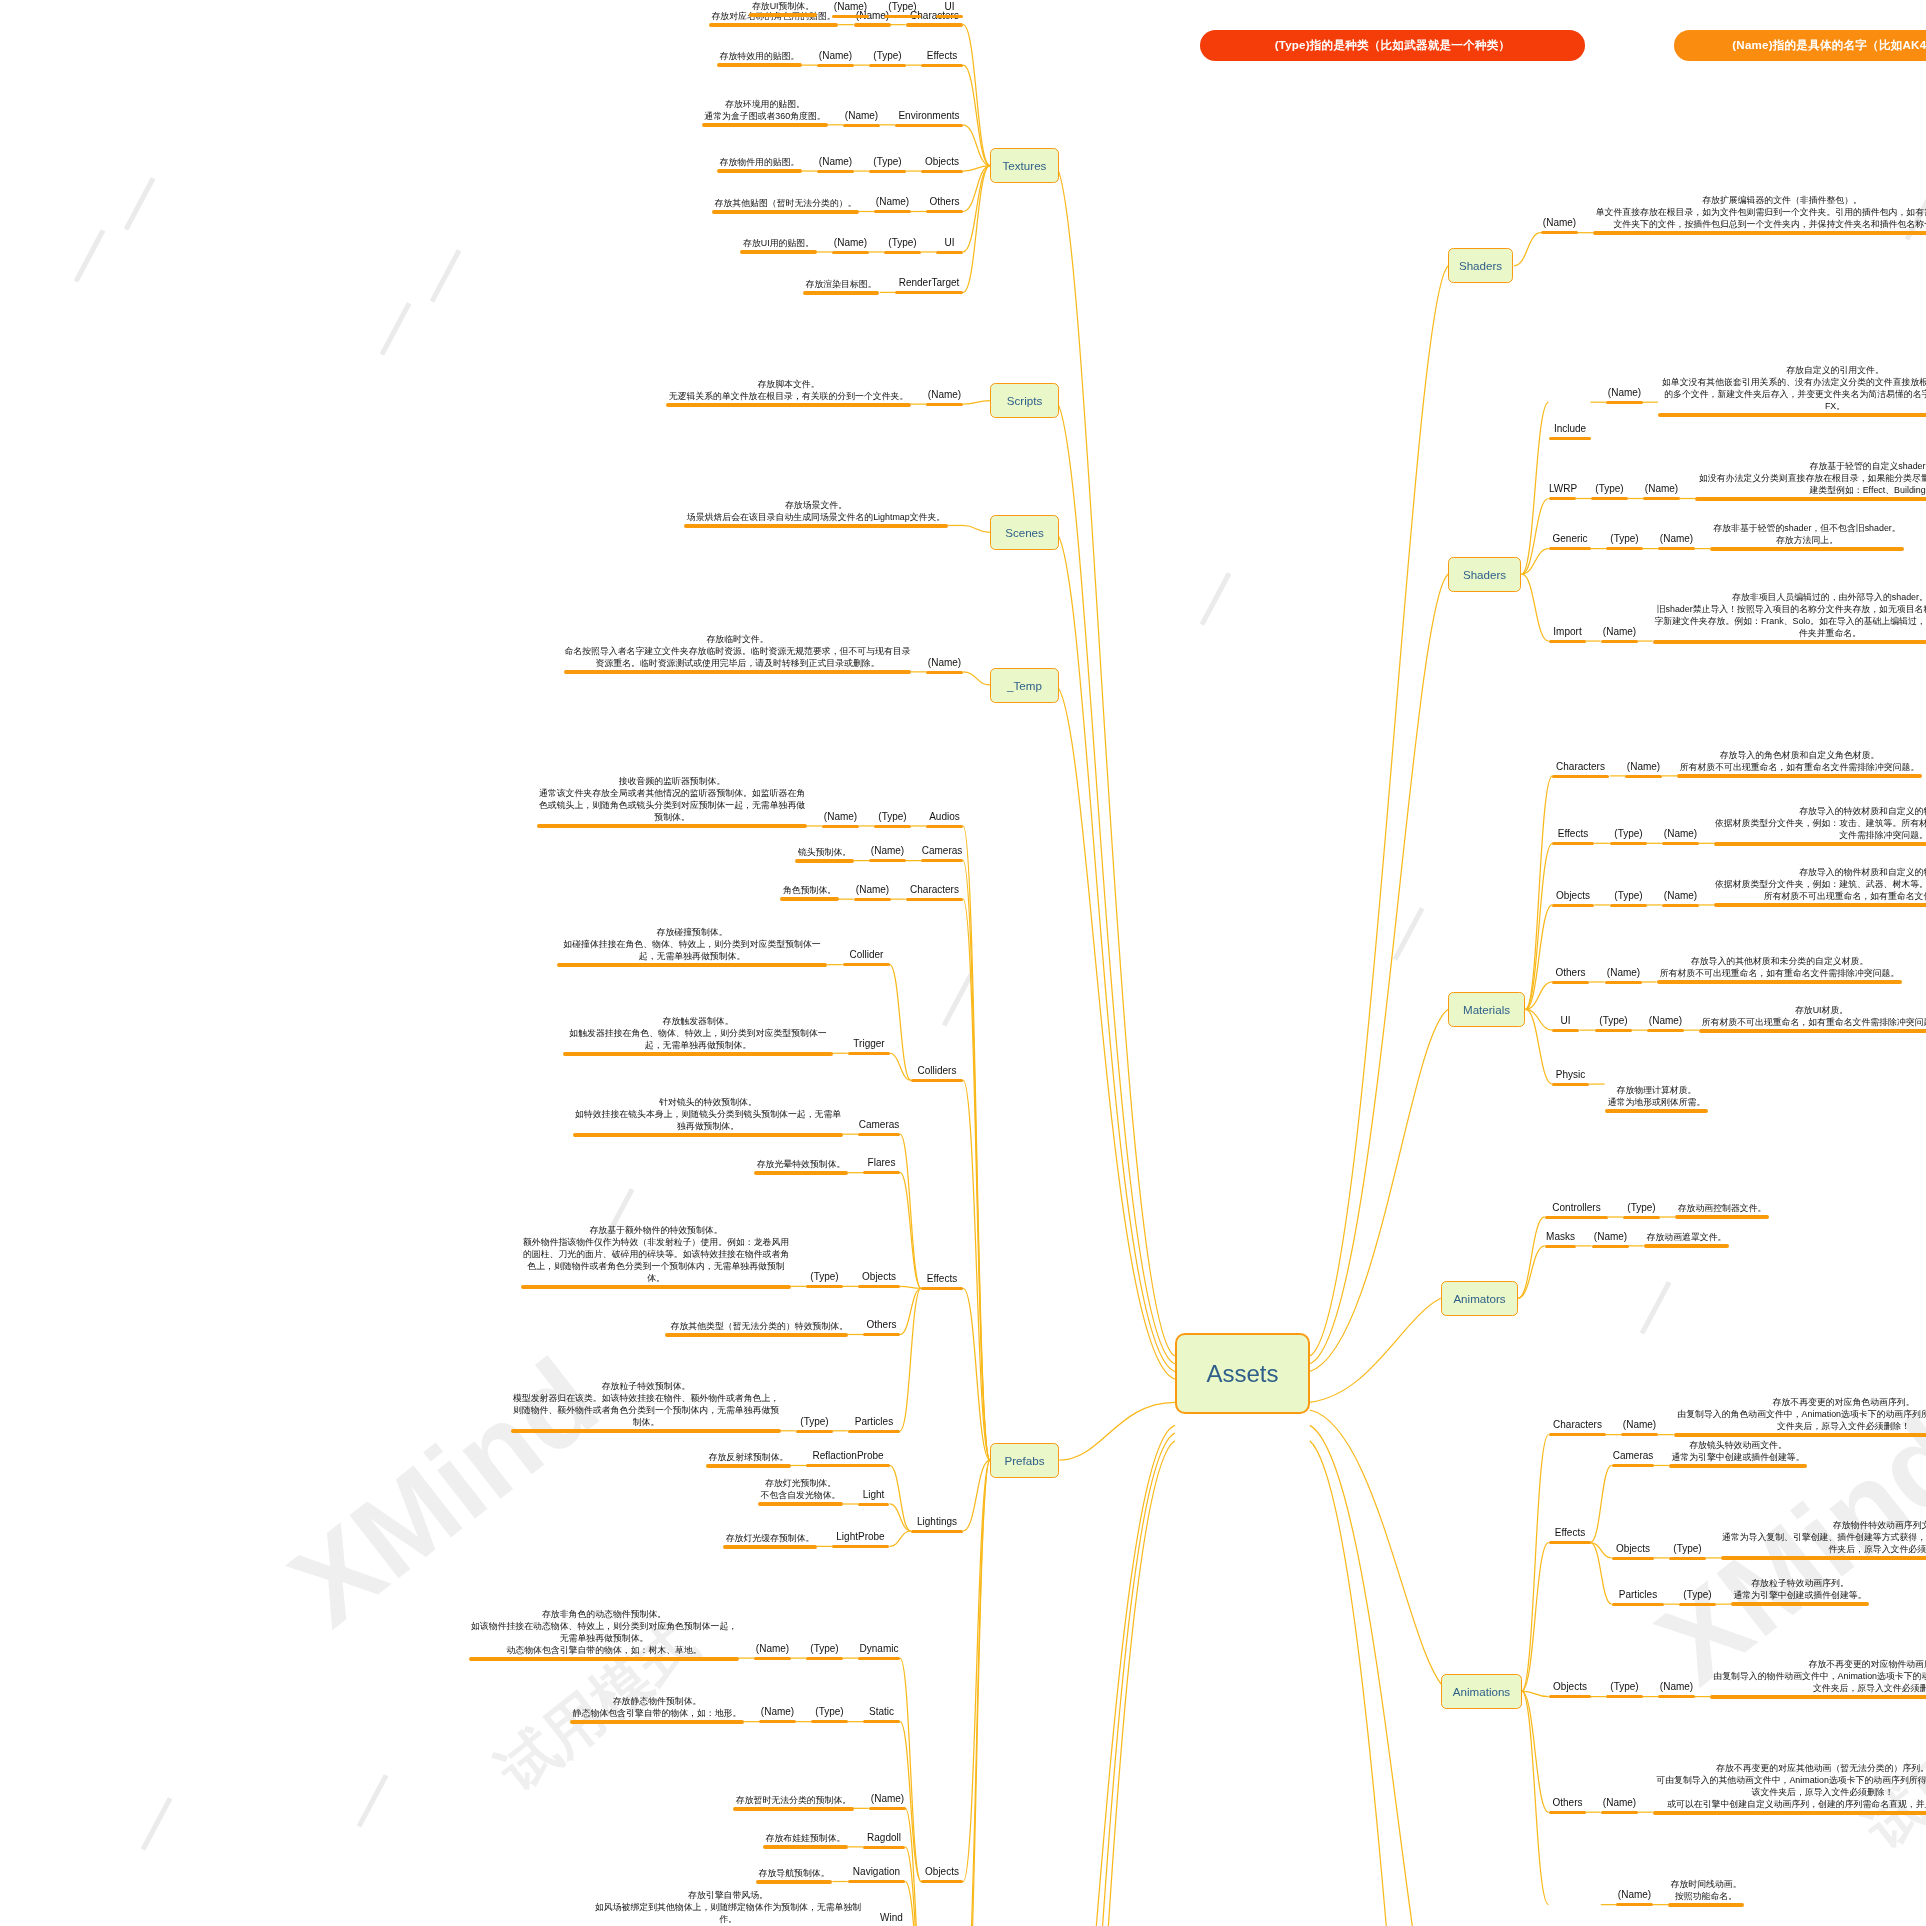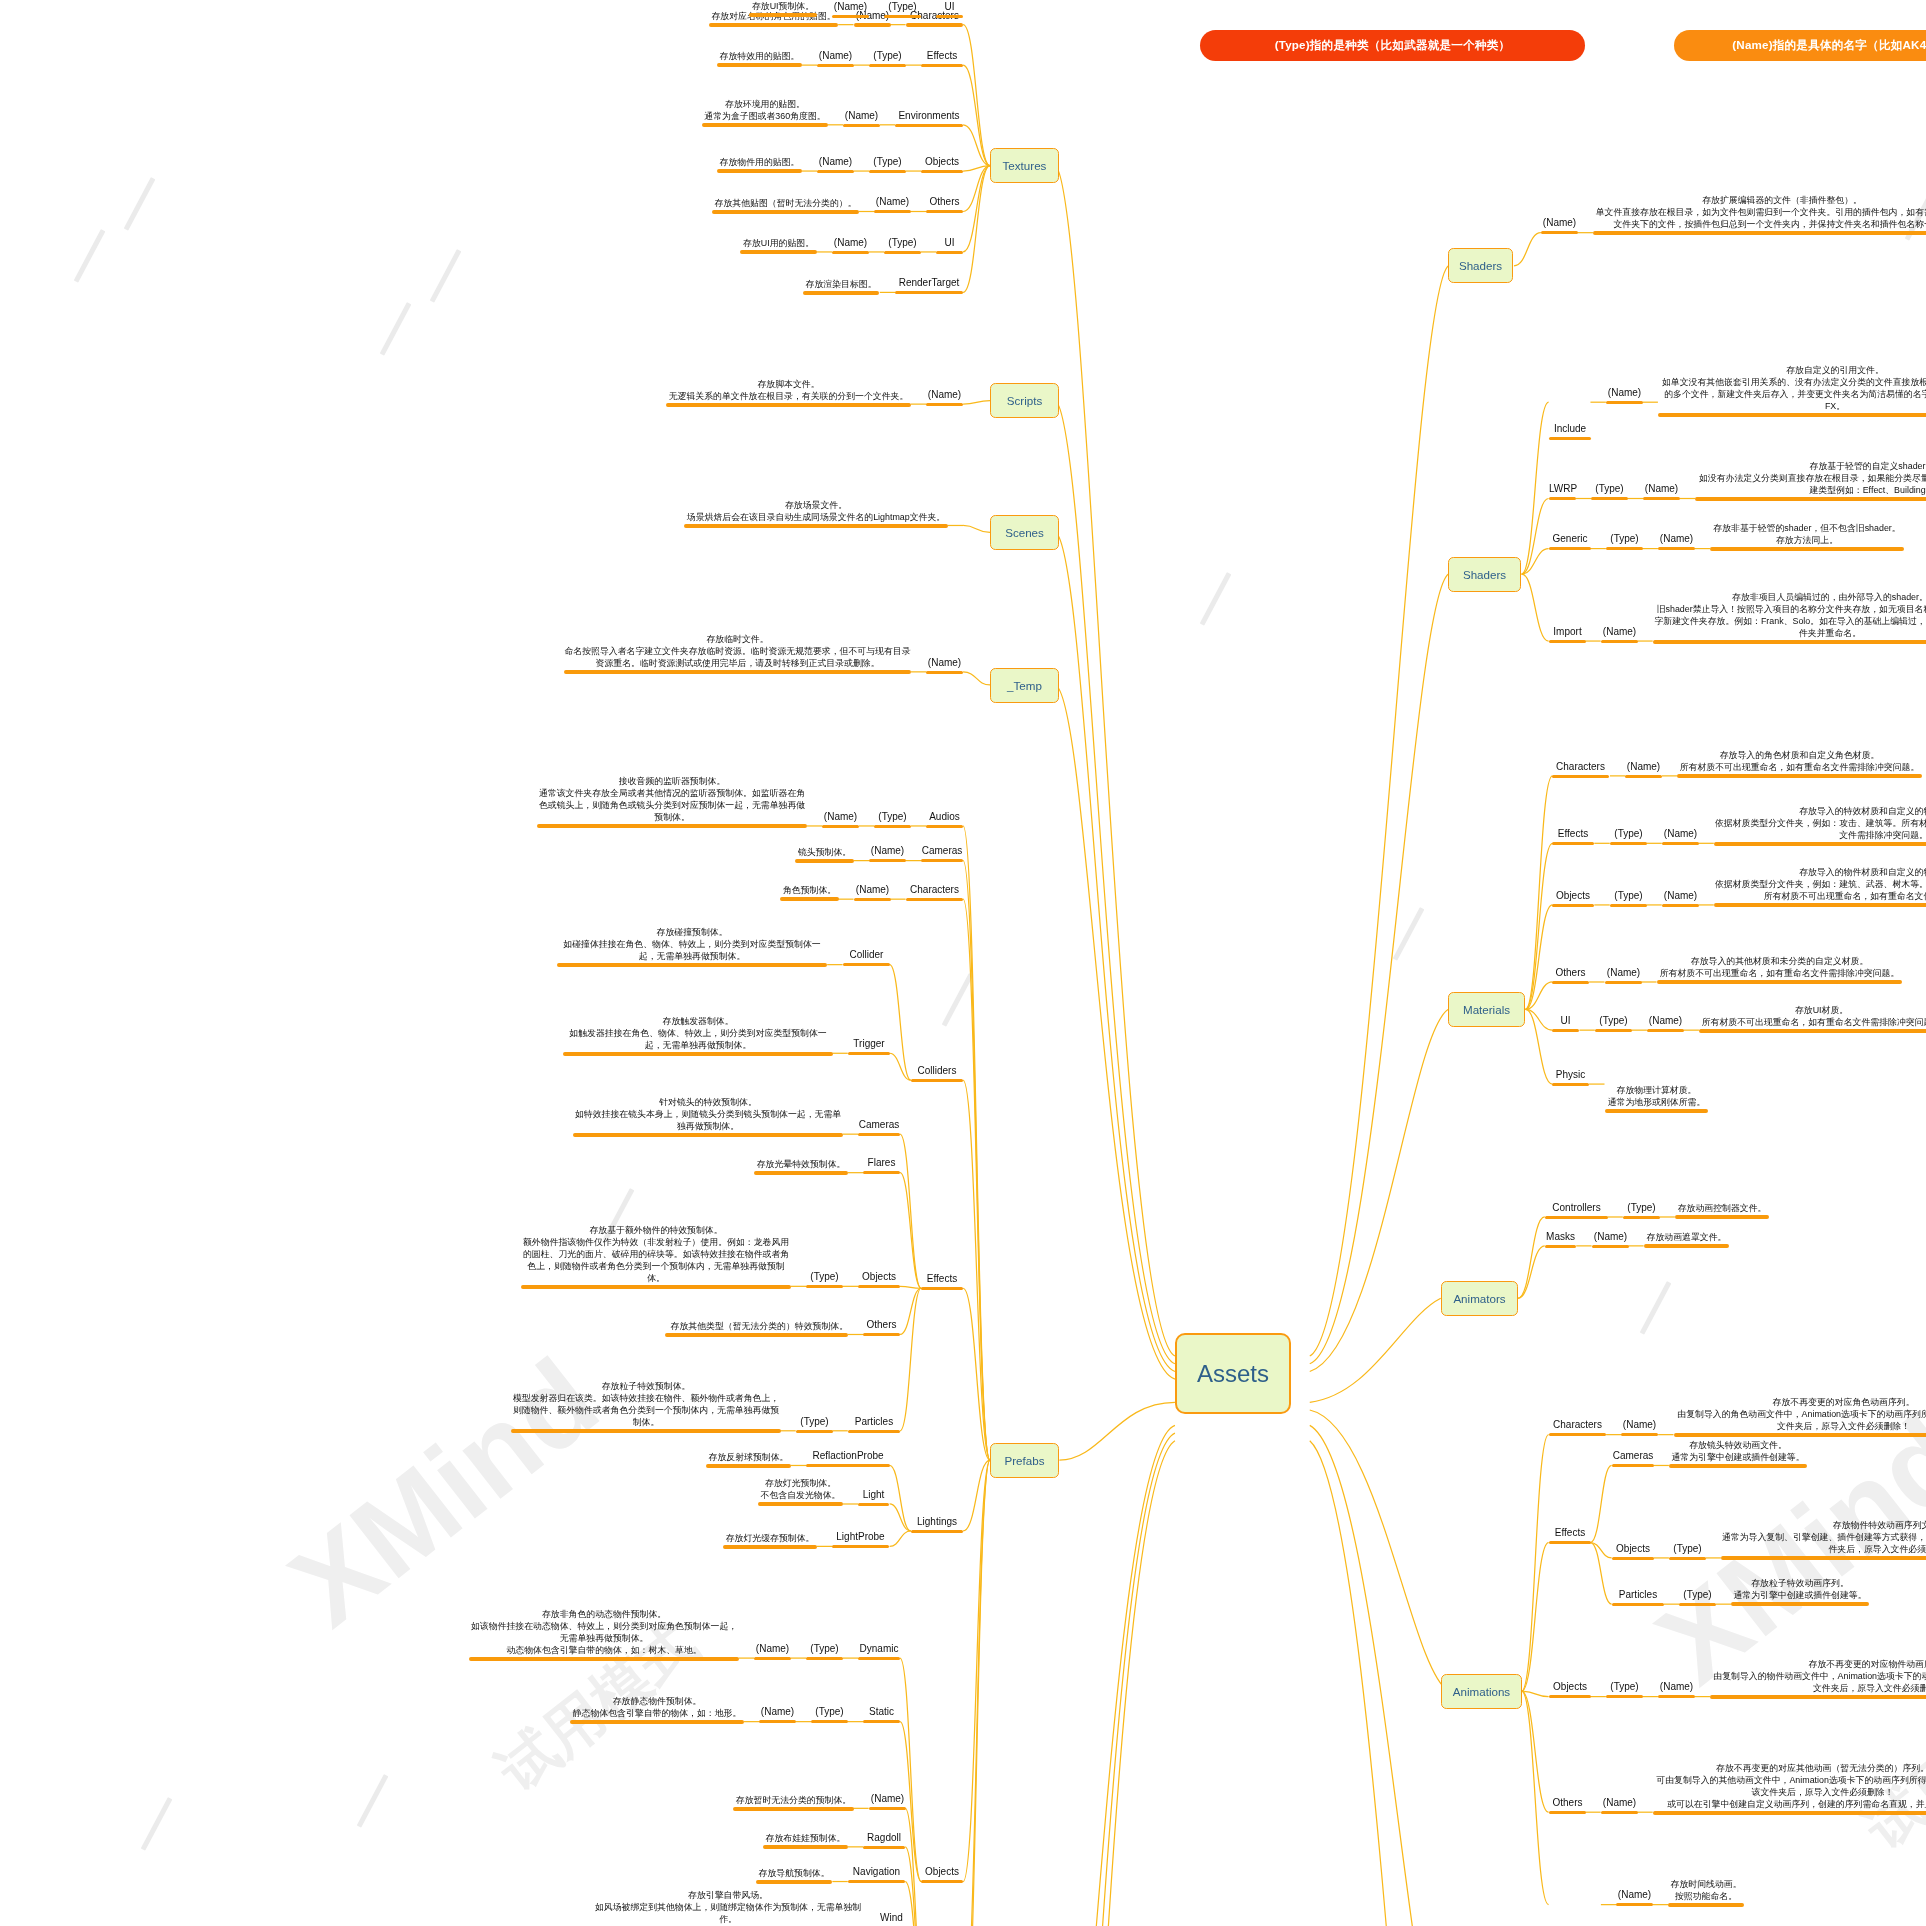--- a/index.html
+++ b/index.html
@@ -103,21 +103,21 @@
 
   <path d="M3400,3520 C3560,3440 3660,760 3760,690"></path>
   <path d="M3400,3540 C3580,3470 3660,1560 3760,1490"></path>
   <path d="M3400,3560 C3580,3500 3660,2680 3760,2620"></path>
   <path d="M3400,3640 C3560,3620 3640,3420 3740,3370"></path>
   <path d="M3400,3660 C3580,3700 3660,4330 3760,4390"></path>
   <path d="M3400,3700 C3580,3800 3660,5360 3760,5430"></path>
   <path d="M3400,3740 C3580,3900 3660,6390 3760,6450"></path>
 </svg>
 
-<div class="root-node" style="left:1175px; top:1333px; width:116px; height:81px;">
+<div class="root-node" style="left:1175px; top:1333px; width:135px; height:81px;">
   <span>Assets</span>
 </div>
 
 <div class="banner red" style="left:1200px; top:30px; width:385px; height:31px;">
   <span>(Type)指的是种类（比如武器就是一个种类）</span>
 </div>
 <div class="banner orange" style="left:1674px; top:30px; width:329px; height:31px;">
   <span>(Name)指的是具体的名字（比如AK47）</span>
 </div>
 

